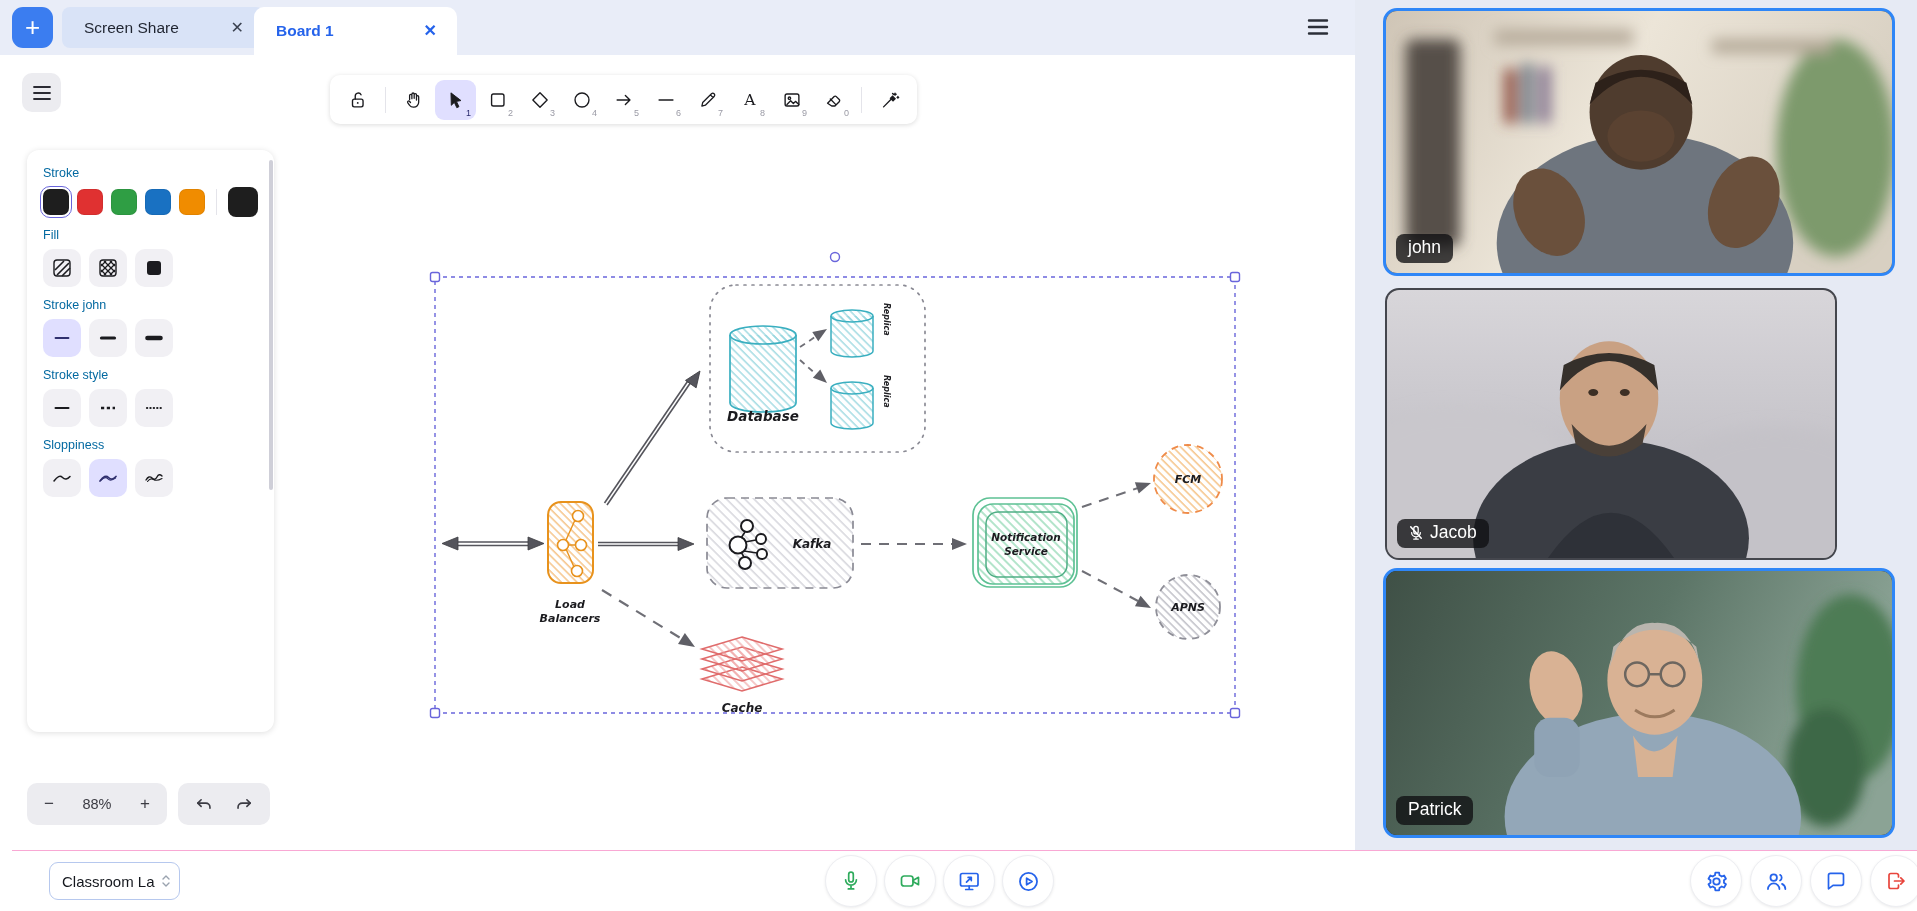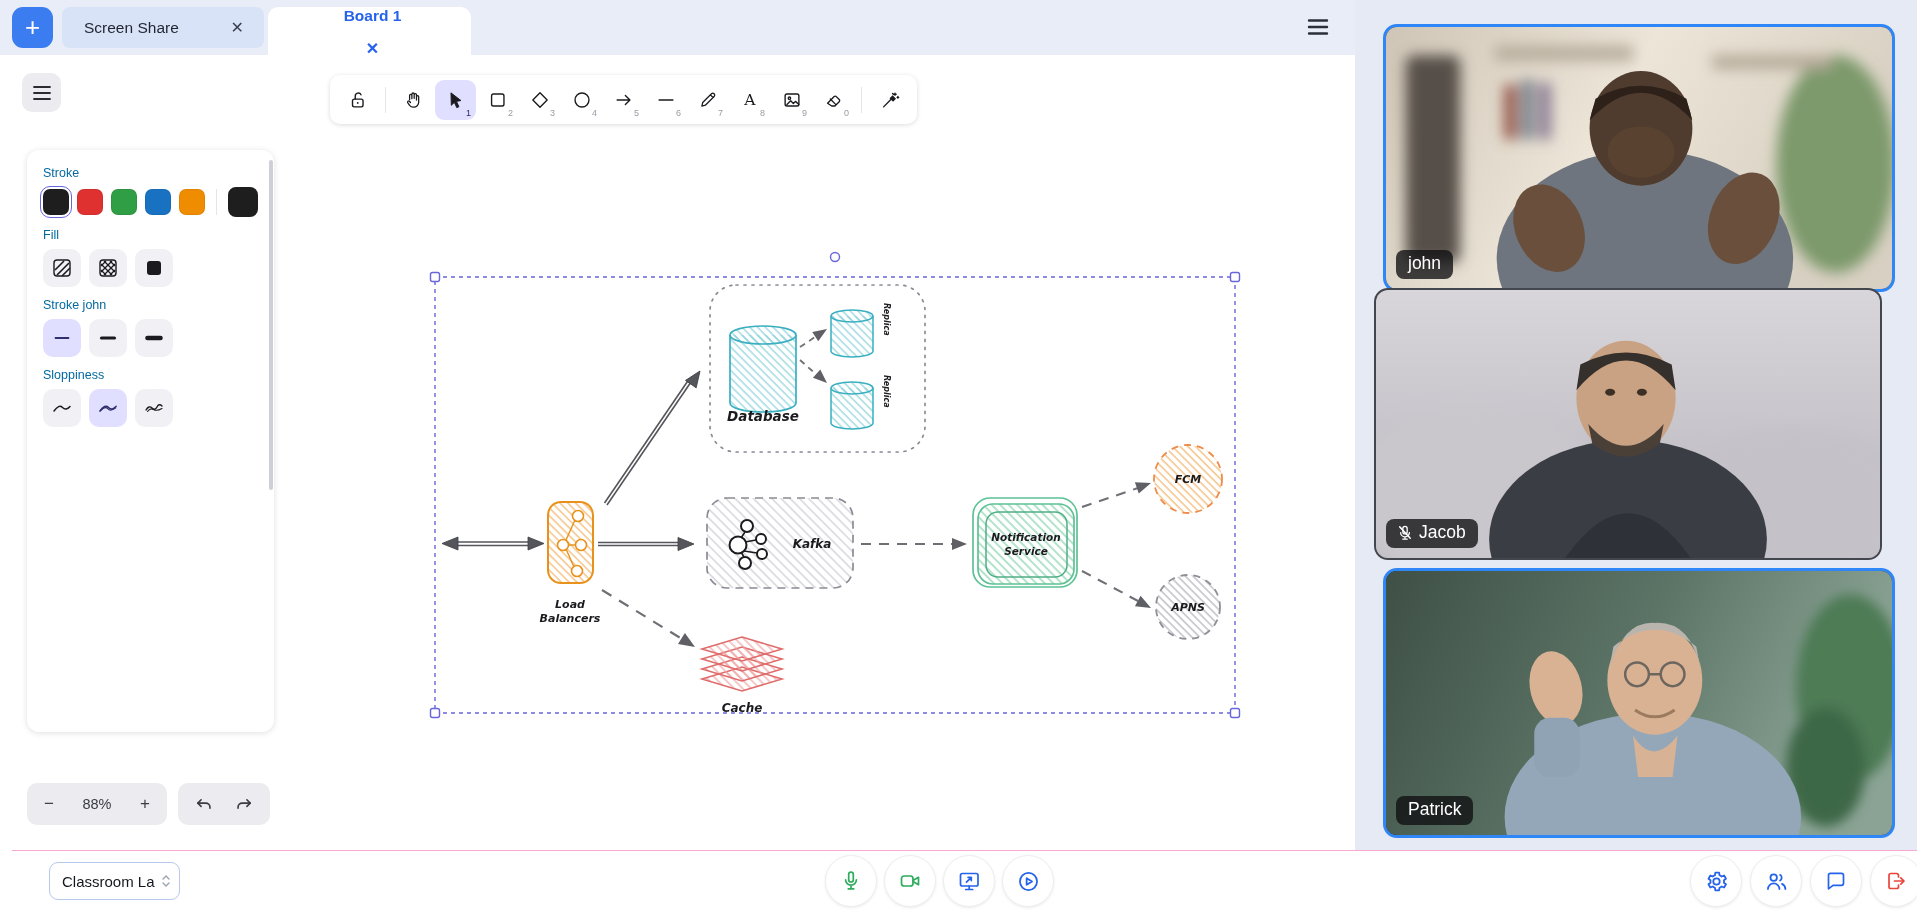--- a/index.html
+++ b/index.html
@@ -9,22 +9,22 @@
 
   
   .tabbar { position:absolute; left:0; top:0; width:1355px; height:55px; background:#e9edf8; }
   .add-btn { position:absolute; left:12px; top:7px; width:41px; height:41px; background:#3b7df0; border-radius:11px;
              color:#fff; font-size:26px; display:flex; align-items:center; justify-content:center; cursor:pointer; }
   .tab { position:absolute; top:7px; height:41px; display:flex; align-items:center; gap:14px;
          padding:0 16px 0 22px; font-size:15.5px; border-radius:8px; cursor:pointer; }
   .tab .close { font-size:16px; cursor:pointer; line-height:1; padding:2px 4px; }
   .tab.inactive { left:62px; width:202px; background:#d9e3f7; color:#1f2430; justify-content:space-between; }
   .tab.inactive .close { color:#3a4150; }
-  .tab.active { left:268px; width:203px; top:7px; height:48px; background:#ffffff; color:#2563eb;
-                border-radius:10px 10px 0 0; justify-content:space-between; font-weight:bold;flex-direction:column; }
+  .tab.active { left:254px; width:203px; top:7px; height:48px; background:#ffffff; color:#2563eb;
+                border-radius:10px 10px 0 0; justify-content:space-between; font-weight:bold; }
   .tab.active .close { color:#2563eb; }
   .menu-right { position:absolute; right:25px; top:16px; width:24px; height:22px; cursor:pointer; }
 
   
   .canvas { position:absolute; left:0; top:55px; width:1355px; height:795px; background:#fff; }
 
   
   .burger-btn { position:absolute; left:22px; top:73px; width:39px; height:39px; background:#ececf0;
                 border-radius:10px; display:flex; align-items:center; justify-content:center; cursor:pointer; }
 
@@ -71,21 +71,21 @@
                  background:#fff; display:flex; align-items:center; gap:6px; padding:0 8px 0 12px; font-size:15px; color:#15181e; cursor:pointer; }
   .center-controls { position:absolute; left:813px; top:4px; display:flex; gap:7px; }
   .right-controls { position:absolute; left:1678px; top:4px; display:flex; gap:8px; }
   .circle-btn { width:52px; height:52px; border-radius:50%; background:#fff; border:1px solid #edeef2;
                 box-shadow:0 1px 3px rgba(0,0,0,.08); display:flex; align-items:center; justify-content:center; cursor:pointer; }
 
   
   .videos { position:absolute; left:1355px; top:0; width:562px; height:850px; background:#e6eaf4; }
   .tile { position:absolute; left:28px; width:512px; border-radius:14px; overflow:hidden; background:#222; cursor:pointer; }
   .tile.hl { border:3px solid #2e86f7; }
-  .tile.dim { border:2px solid #44464d; left:19px; width:508px;text-align:center; }
+  .tile.dim { border:2px solid #44464d; left:30px; width:452px;text-align:center; }
   .tile svg { display:block; width:100%; height:100%; }
   .badge { position:absolute; left:10px; bottom:10px; background:rgba(16,16,18,.78); color:#fff;
            padding:3px 12px 5px; border-radius:8px; font-size:17.5px; display:flex; align-items:center; gap:7px; }
 
   
   .diagram { position:absolute; left:420px; top:240px; }
   .hand-text { font-family:"DejaVu Sans", sans-serif; font-style:italic; font-weight:600; fill:#1b1b1f; }
 </style>
 </head>
 <body>
@@ -250,20 +250,40 @@
             </svg>
         </div>
         <div class="opt-btn">
           <svg width="20" height="20" viewBox="0 0 20 20">
               <path d="M3.5 10h13" stroke="#1b1b1f" stroke-width="3.2" stroke-linecap="round"></path>
             </svg>
         </div>
         <div class="opt-btn">
           <svg width="20" height="20" viewBox="0 0 20 20">
               <path d="M3.5 10h13" stroke="#1b1b1f" stroke-width="4.6" stroke-linecap="round"></path>
+            </svg>
+        </div>
+      </div>
+    </div>
+    <div class="sec">
+      <div class="sec-label">Stroke style</div>
+      <div class="row">
+        <div class="opt-btn">
+          <svg width="20" height="20" viewBox="0 0 20 20">
+              <path d="M3.5 10h13" stroke="#1b1b1f" stroke-width="2" stroke-linecap="round"></path>
+            </svg>
+        </div>
+        <div class="opt-btn">
+          <svg width="20" height="20" viewBox="0 0 20 20">
+              <path d="M3 10h14" stroke="#1b1b1f" stroke-width="2.4" stroke-dasharray="3.2 2.6"></path>
+            </svg>
+        </div>
+        <div class="opt-btn">
+          <svg width="20" height="20" viewBox="0 0 20 20">
+              <path d="M3 10h14" stroke="#1b1b1f" stroke-width="2.2" stroke-linecap="round" stroke-dasharray="0.2 3.2"></path>
             </svg>
         </div>
       </div>
     </div>
     <div class="sec">
       <div class="sec-label">Sloppiness</div>
       <div class="row">
         <div class="opt-btn">
           <svg width="22" height="20" viewBox="0 0 22 20">
             <path d="M3 13 Q8 6 11.5 9.5 T19 8.5" fill="none" stroke="#1b1b1f" stroke-width="1.5" stroke-linecap="round"></path>
@@ -524,21 +544,21 @@
         <svg width="24" height="24" viewBox="0 0 24 24" fill="none" stroke="#e8453c" stroke-width="1.7" stroke-linecap="round" stroke-linejoin="round">
           <path d="M14.5 8V6.3a1.8 1.8 0 0 0-1.8-1.8H6.8A1.8 1.8 0 0 0 5 6.3v11.4a1.8 1.8 0 0 0 1.8 1.8h5.9a1.8 1.8 0 0 0 1.8-1.8V16"></path>
           <path d="M10.5 12h9.5M16.8 8.8 20 12l-3.2 3.2"></path>
         </svg>
       </div>
     </div>
   </div>
 
   <div class="videos">
 
-    <div class="tile hl" style="top:24px;height:268px;">
+    <div class="tile hl" style="top:8px;height:268px;">
       <svg viewBox="0 0 512 268" preserveAspectRatio="xMidYMid slice">
         <defs>
           <linearGradient id="bg1" x1="0" y1="0" x2="1" y2="0.3">
             <stop offset="0" stop-color="#cfc5b6"></stop>
               <stop offset="0.5" stop-color="#ece5d8"></stop>
               <stop offset="1" stop-color="#d8d0c2"></stop>
           </linearGradient>
           <filter id="blur1">
               <feGaussianBlur stdDeviation="7"></feGaussianBlur>
             </filter>

